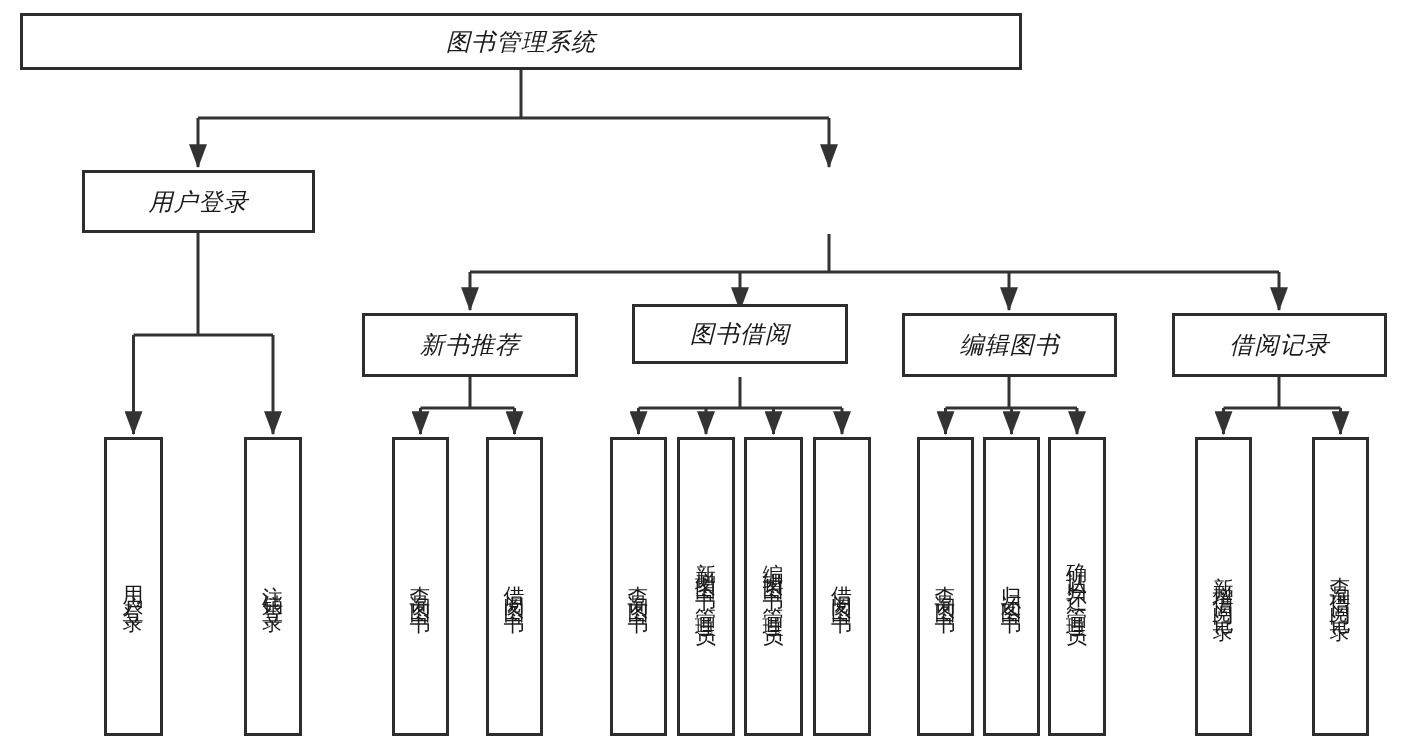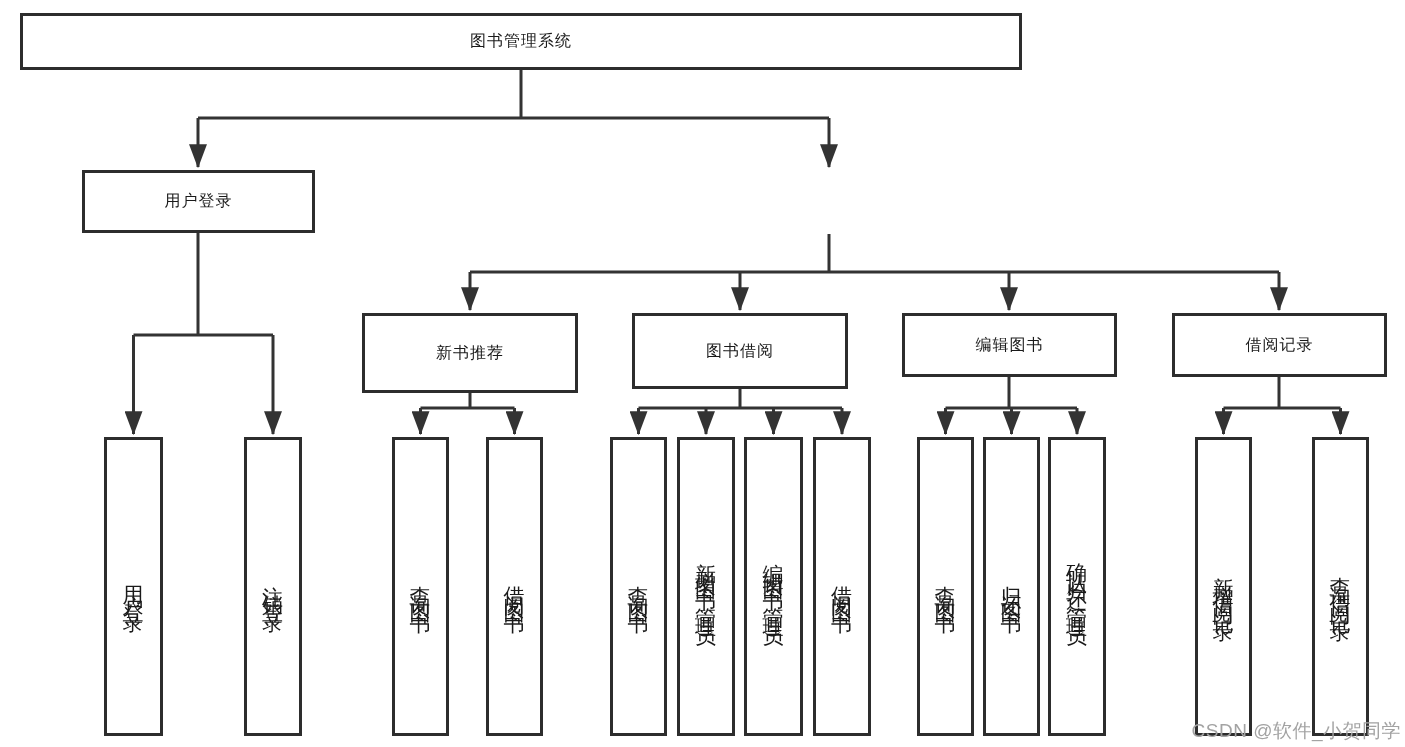--- a/index.html
+++ b/index.html
@@ -13,21 +13,21 @@
   svg.connectors{position:absolute;left:0;top:0;pointer-events:none;z-index:1;}
   svg.connectors .c{stroke:var(--line,#333);stroke-width:3;fill:none;}
   #arrowhead path{fill:var(--line,#333);}
   .node{
     position:absolute;box-sizing:border-box;z-index:2;
     background:var(--background,#fff);
     border:3px solid var(--border,#2d2d2d);
     display:flex;align-items:center;justify-content:center;
     color:var(--text,#1a1a1a);
   }
-  .h-label{font-size:16px;letter-spacing:1px;white-space:nowrap;}
+  .h-label{font-size:24px;letter-spacing:1px;white-space:nowrap;font-style:italic;}
   .v-label{
     writing-mode:vertical-lr;text-orientation:mixed;
     font-size:21px;line-height:1;letter-spacing:9px;
     white-space:nowrap;
   }
   .watermark{
     position:absolute;right:4px;bottom:3px;z-index:3;
     font-size:19px;color:var(--watermark,#a3a3a3);
     letter-spacing:0.5px;white-space:nowrap;
   }
@@ -79,24 +79,24 @@
   </svg>
 
   <div class="node" style="left:20px;top:13px;width:1002px;height:57px">
     <span class="h-label">图书管理系统</span>
   </div>
 
   <div class="node" style="left:82px;top:170px;width:233px;height:63px">
     <span class="h-label">用户登录</span>
   </div>
 
-  <div class="node" style="left:362px;top:313px;width:216px;height:80px">
+  <div class="node" style="left:362px;top:313px;width:216px;height:64px">
     <span class="h-label">新书推荐</span>
   </div>
-  <div class="node" style="left:632px;top:313px;width:216px;height:76px">
+  <div class="node" style="left:632px;top:304px;width:216px;height:60px">
     <span class="h-label">图书借阅</span>
   </div>
   <div class="node" style="left:902px;top:313px;width:215px;height:64px">
     <span class="h-label">编辑图书</span>
   </div>
   <div class="node" style="left:1172px;top:313px;width:215px;height:64px">
     <span class="h-label">借阅记录</span>
   </div>
 
   <div class="node" style="left:104px;top:437px;width:59px;height:299px">
@@ -136,14 +136,13 @@
     <span class="v-label">确认归还（管理员）</span>
   </div>
 
   <div class="node" style="left:1195px;top:437px;width:57px;height:299px">
     <span class="v-label">新增借阅记录</span>
   </div>
   <div class="node" style="left:1312px;top:437px;width:57px;height:299px">
     <span class="v-label">查询借阅记录</span>
   </div>
 
-  <div class="watermark">CSDN @软件_小贺同学</div>
 </div>
 
 </body></html>

